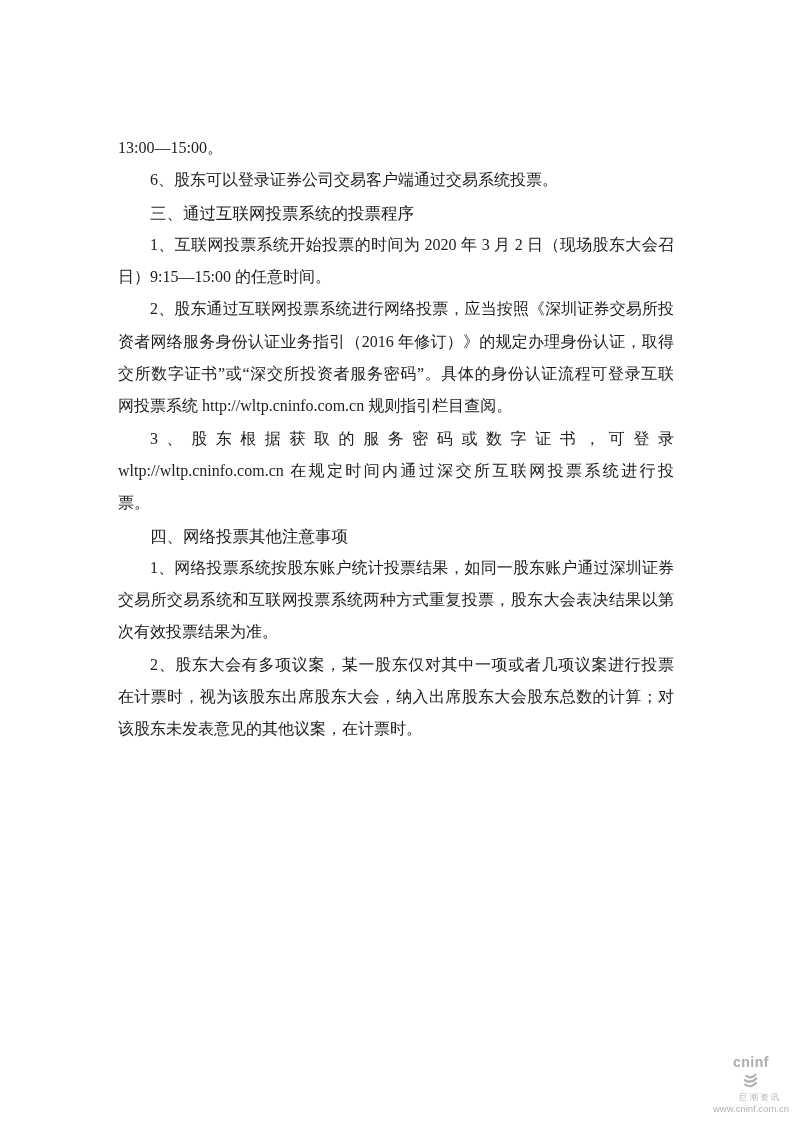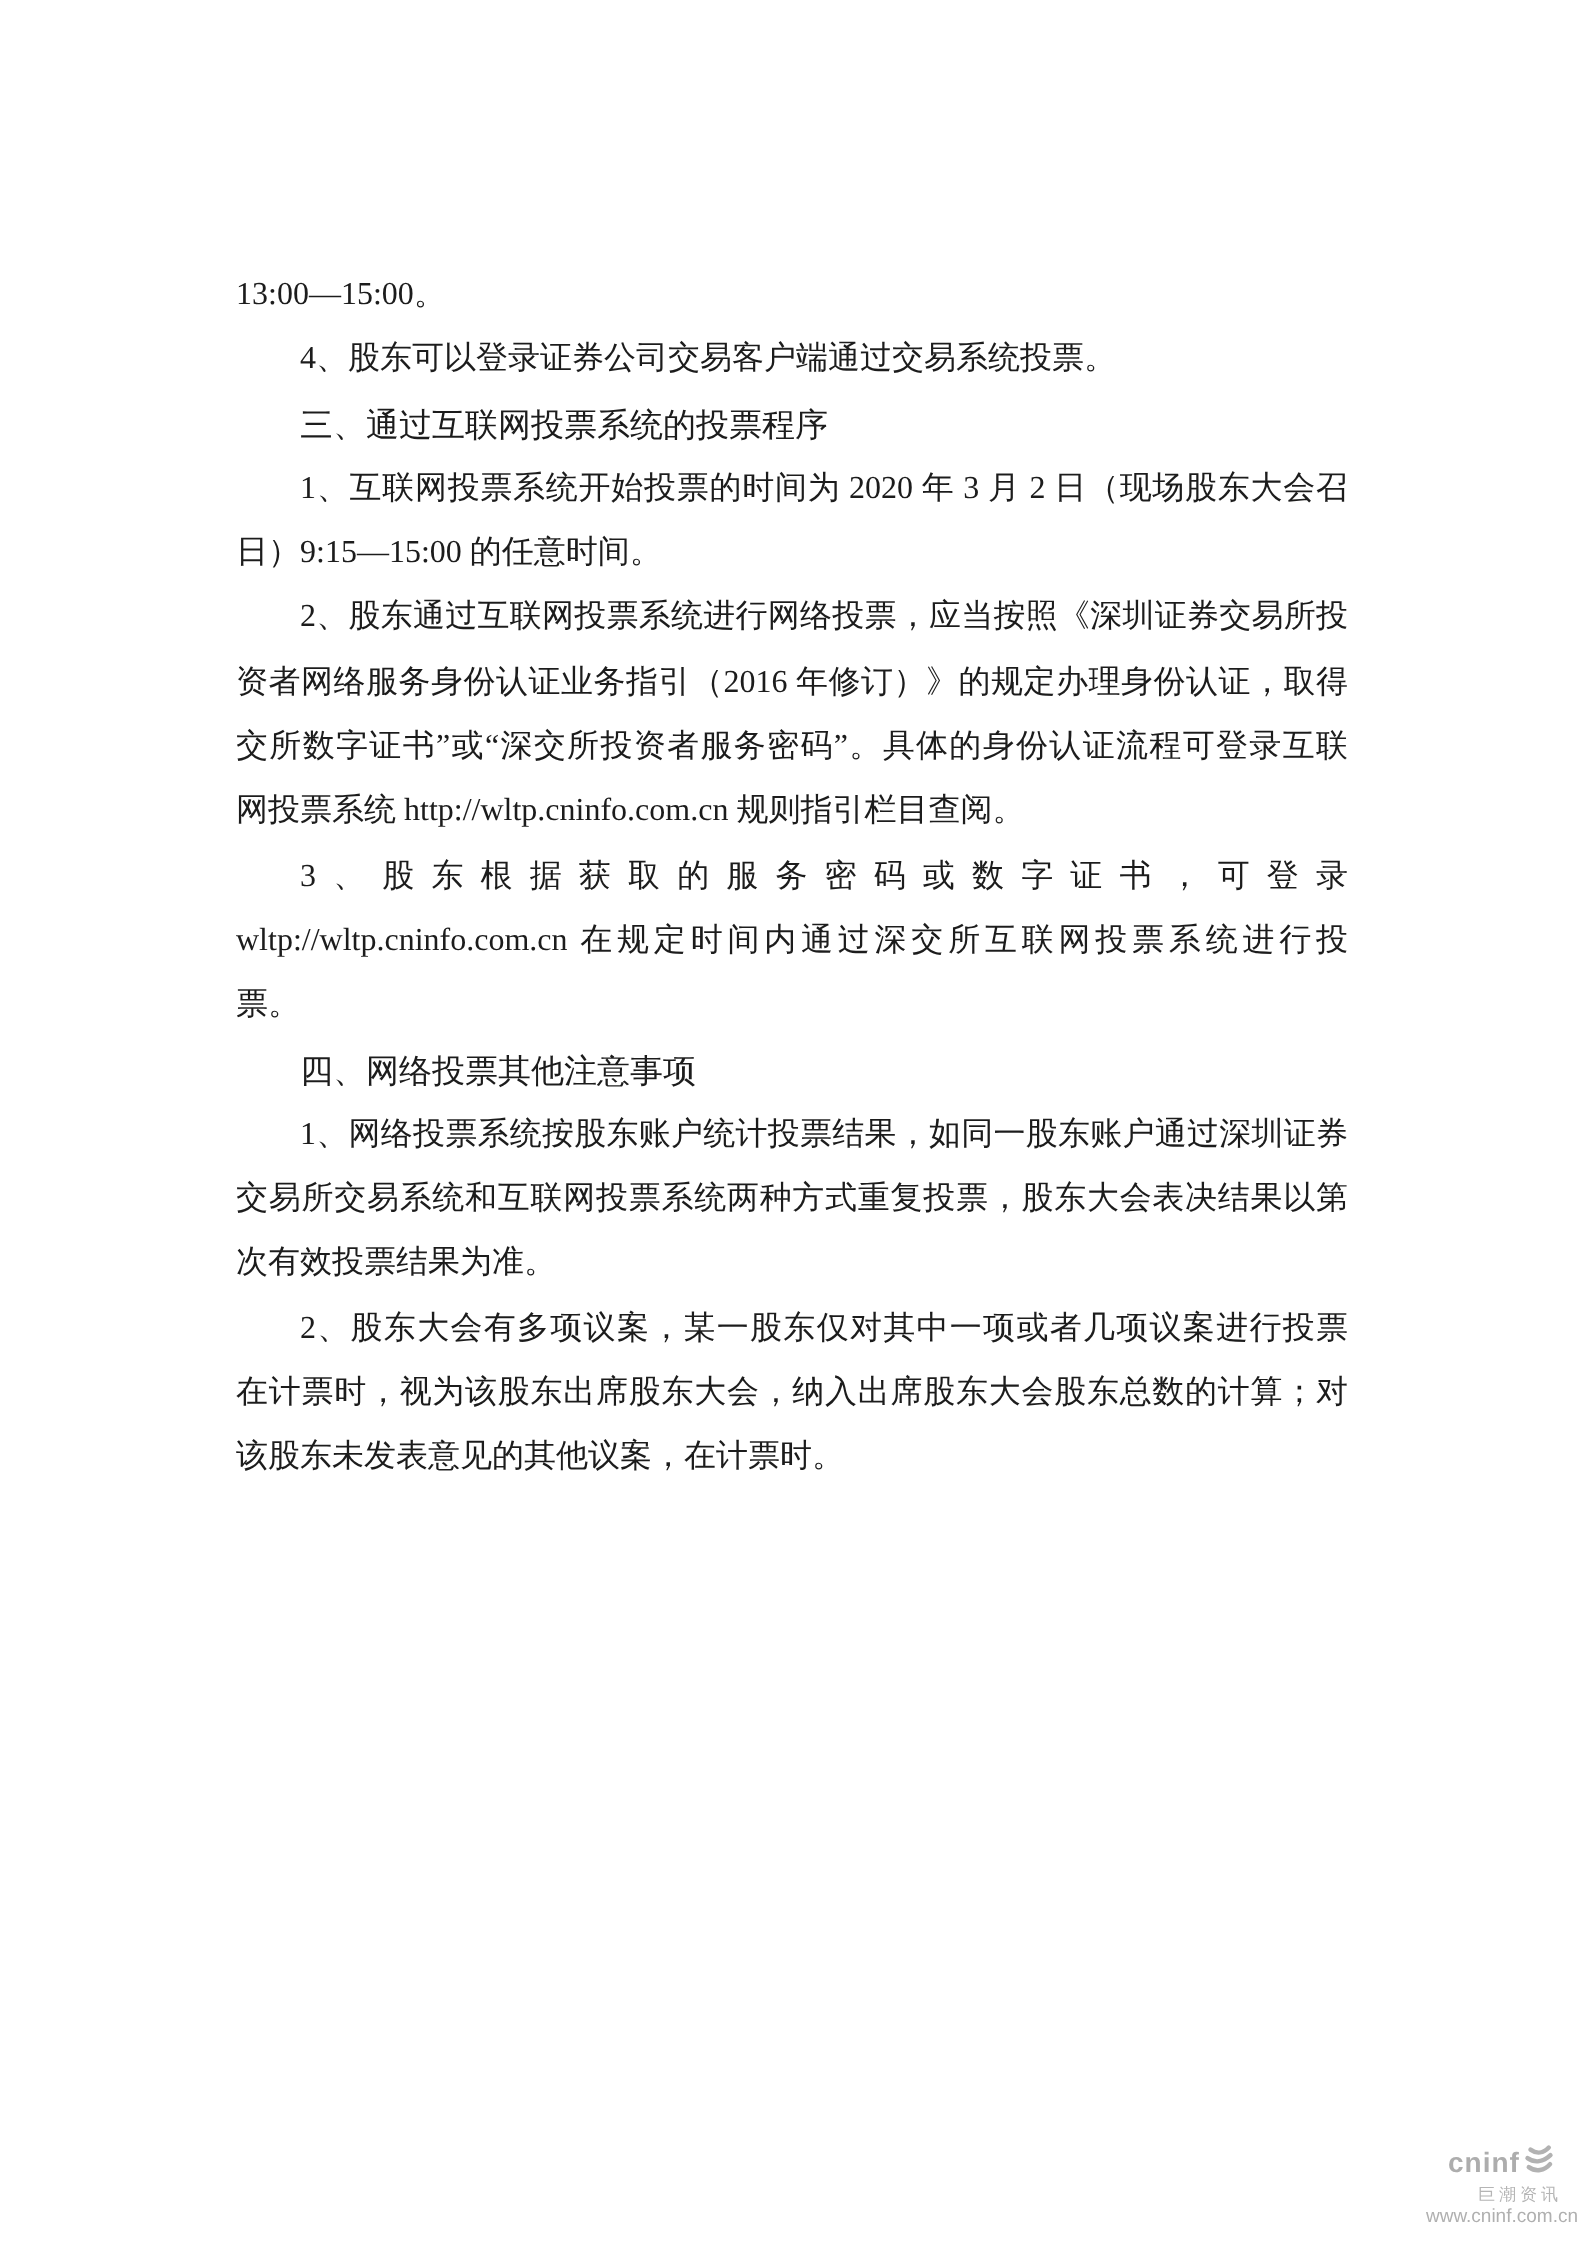--- a/index.html
+++ b/index.html
@@ -41,22 +41,23 @@
     right: 4px; bottom: 10px;
     text-align: right;
     color: #b2b2b2;
     font-family: "Liberation Sans", "DejaVu Sans", sans-serif;
     line-height: 1.1;
     user-select: none;
   }
   .brand-row {
     display: flex;
     align-items: center;
-    justify-content: center;
+    justify-content: flex-start;
     gap: 1px;
+    flex-direction: column;
   }
   .brand-text {
     font-weight: bold;
     font-size: 14px;
     letter-spacing: 0.5px;
     color: #adadad;
   }
   .brand-cn {
     font-size: 8.5px;
     letter-spacing: 2px;
@@ -69,21 +70,21 @@
   }
   .swirl { display: inline-block; }
 </style>
 </head>
 <body>
 
 <div class="page">
 
   <div class="content" id="doc-content" style="color: rgb(28, 28, 28);">
       <div class="line body">13:00—15:00。</div>
-      <div class="line body indent">4、股东可以登录证券公司交易客户端通过交易系统投票。</div>
+      <div class="line body indent">6、股东可以登录证券公司交易客户端通过交易系统投票。</div>
       <div class="line heading indent">三、通过互联网投票系统的投票程序</div>
       <div class="line body indent j">1、互联网投票系统开始投票的时间为 2020 年 3 月 2 日（现场股东大会召开</div>
       <div class="line body">日）9:15—15:00 的任意时间。</div>
       <div class="line body indent j">2、股东通过互联网投票系统进行网络投票，应当按照《深圳证券交易所投</div>
       <div class="line body j">资者网络服务身份认证业务指引（2016 年修订）》的规定办理身份认证，取得“深</div>
       <div class="line body j">交所数字证书”或“深交所投资者服务密码”。具体的身份认证流程可登录互联</div>
       <div class="line body">网投票系统 http://wltp.cninfo.com.cn 规则指引栏目查阅。</div>
       <div class="line body indent j">3、股东根据获取的服务密码或数字证书，可登录</div>
       <div class="line body j">wltp://wltp.cninfo.com.cn 在规定时间内通过深交所互联网投票系统进行投</div>
       <div class="line body">票。</div>

